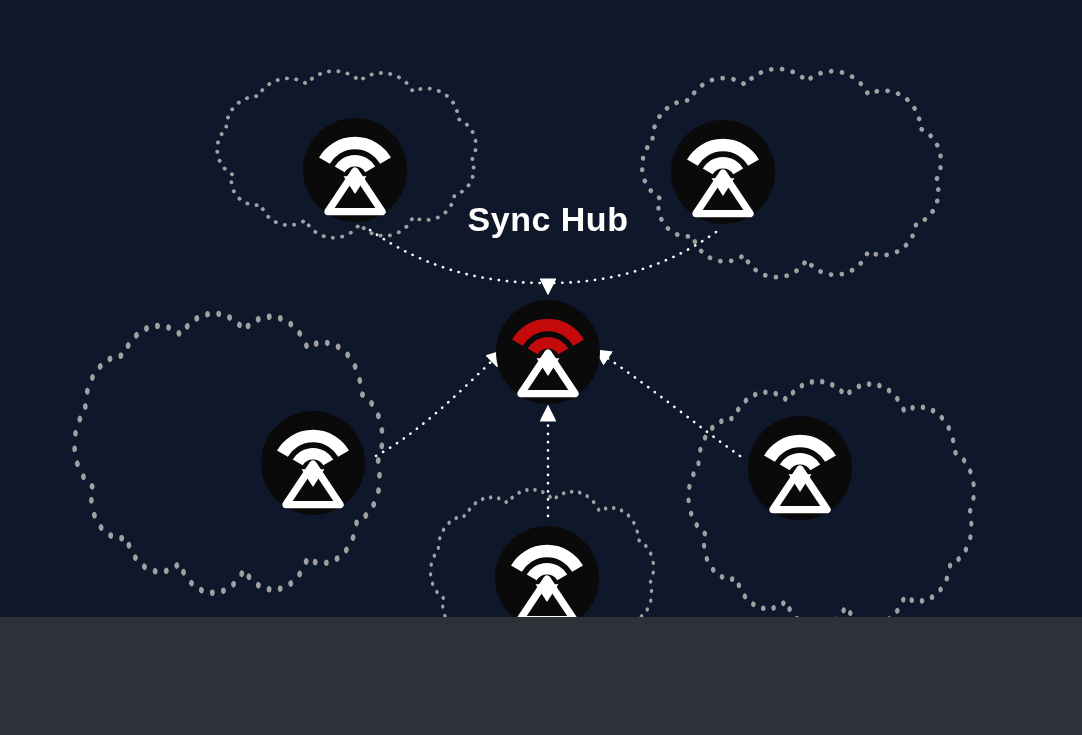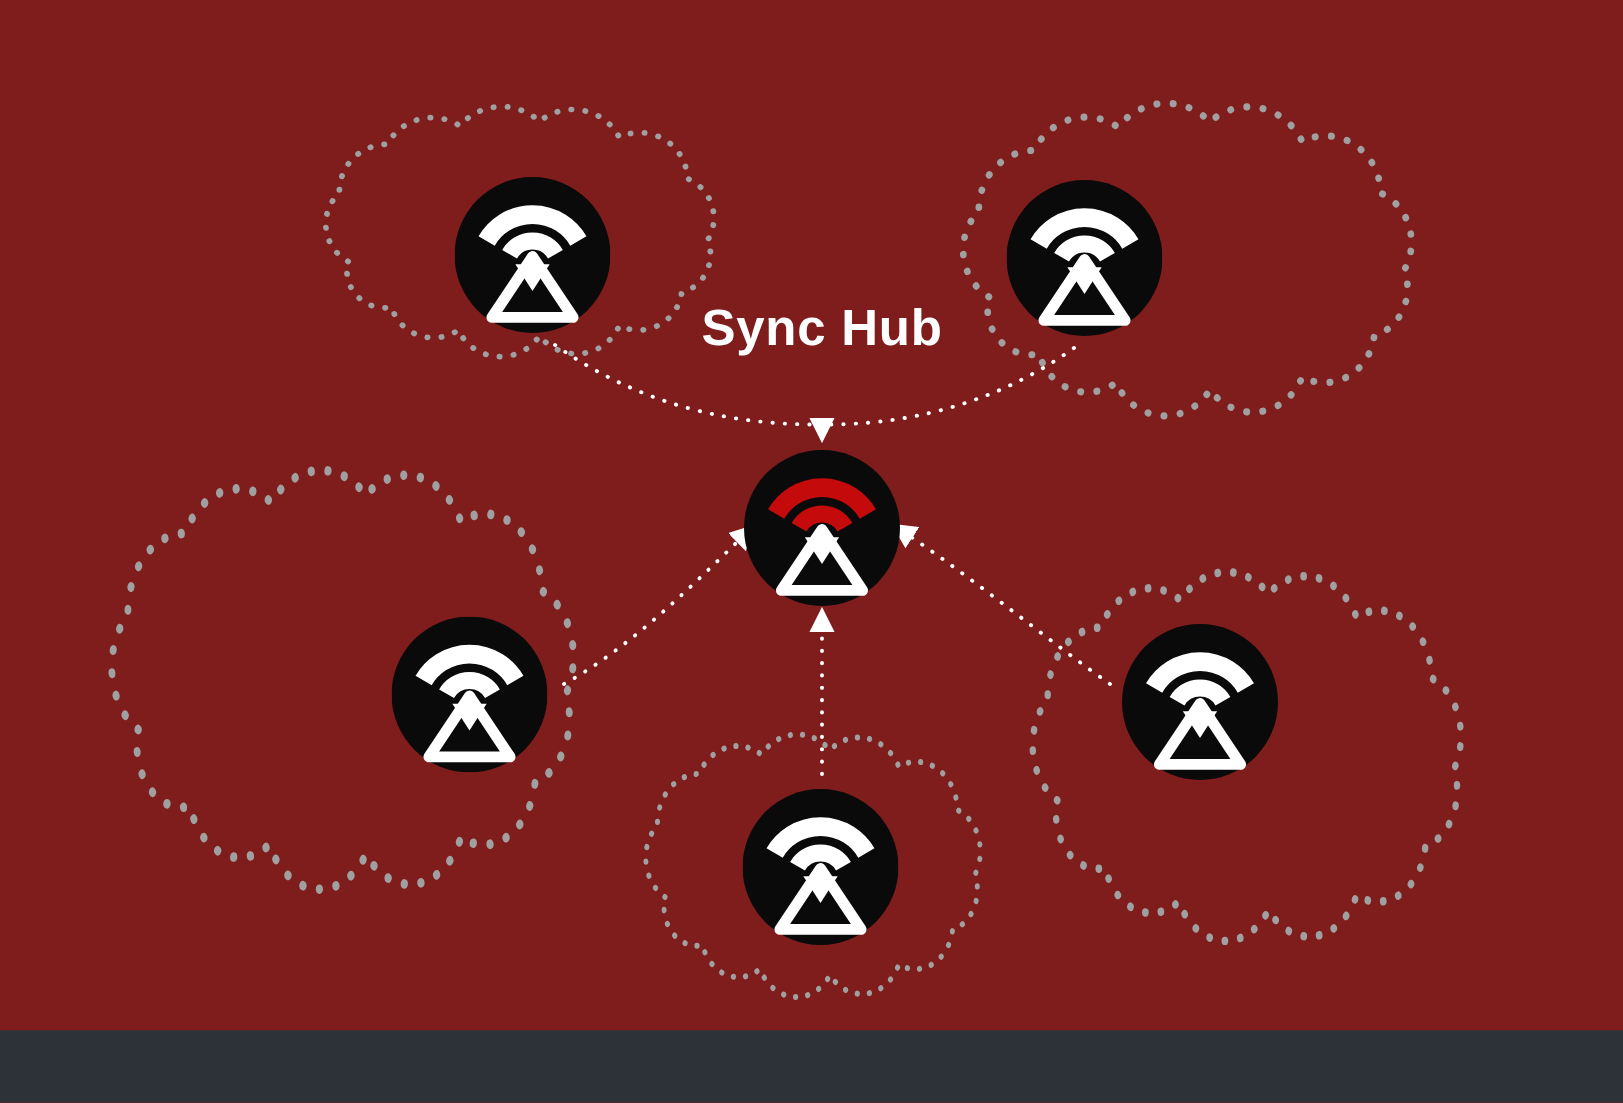--- a/index.html
+++ b/index.html
@@ -3,22 +3,22 @@
 <meta charset="utf-8">
 <style>
   html, body {
     margin: 0;
     padding: 0;
     background: #2c3238;
   }
   .canvas {
     position: relative;
     width: 1082px;
-    height: 687px;
-    background: #7f1d1d;
+    height: 617px;
+    background: #0f172a;
     overflow: hidden;
     font-family: "Liberation Sans", "DejaVu Sans", sans-serif;
   }
   .layer {
     position: absolute;
     left: 0;
     top: 0;
     width: 1082px;
     height: 735px;
   }

